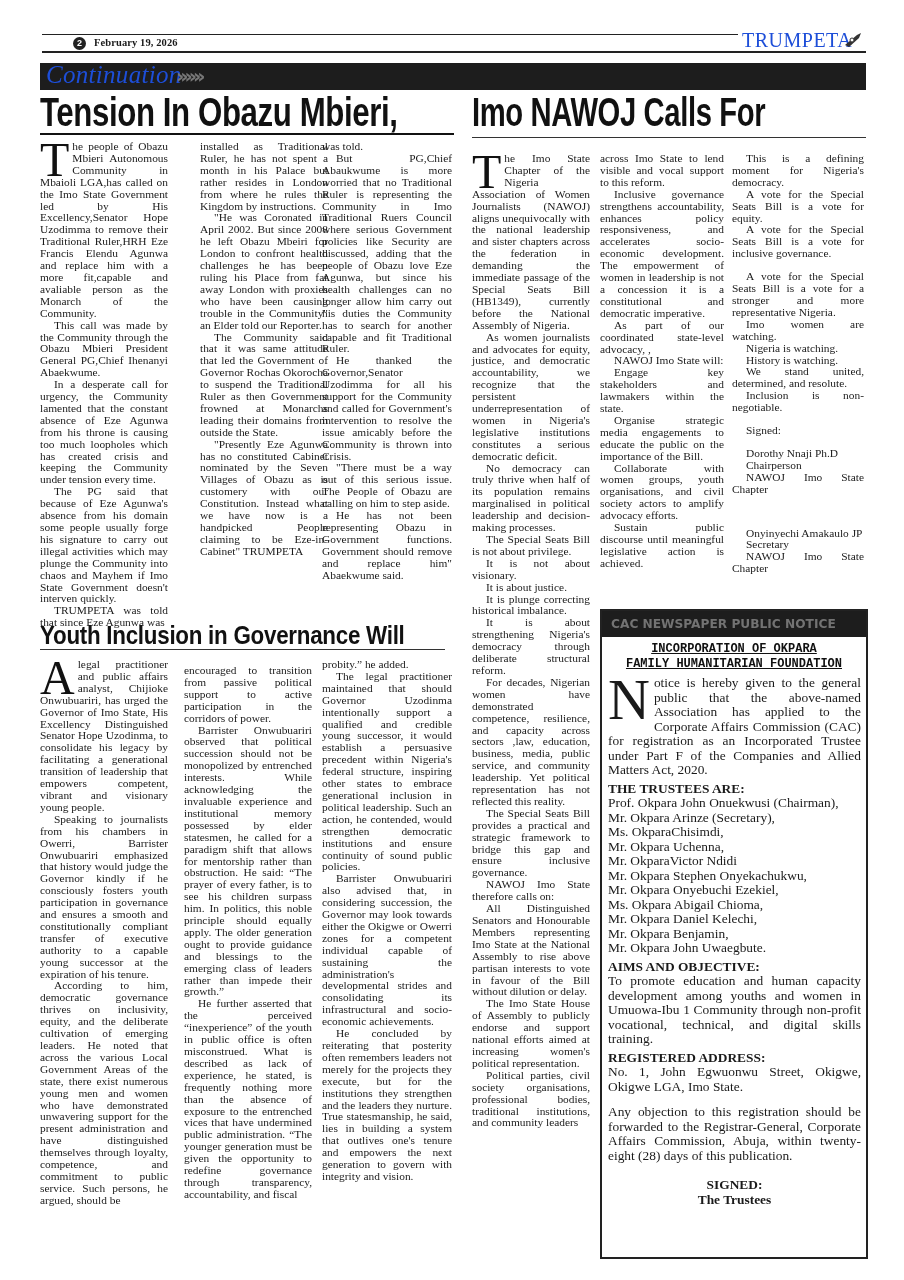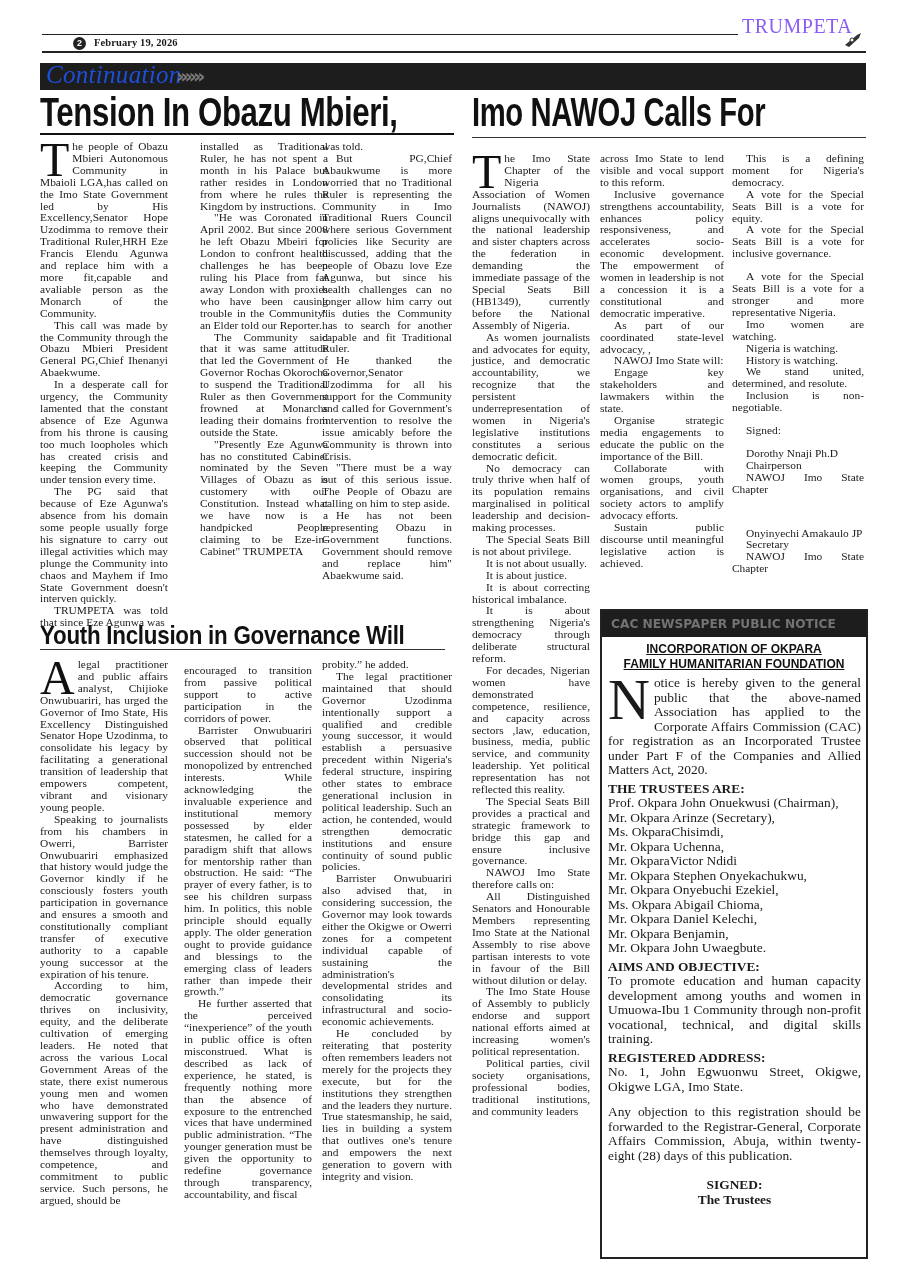--- a/index.html
+++ b/index.html
@@ -4,21 +4,21 @@
 <style>
   html, body { margin: 0; padding: 0; background: #ffffff; }
   body { width: 904px; height: 1280px; position: relative; overflow: hidden; font-family: "Liberation Serif", serif; color: #1a1a1a; }
   .abs { position: absolute; }
 
   
   .rule-top { left: 42px; top: 34px; width: 696px; height: 1px; background: #222; }
   .rule-under { left: 42px; top: 51px; width: 824px; height: 2px; background: #222; }
   .page-num { left: 73px; top: 37px; width: 13px; height: 13px; border-radius: 50%; background: #222; color: #fff; font-family: "Liberation Sans", sans-serif; font-size: 9px; font-weight: bold; text-align: center; line-height: 13px; }
   .page-date { left: 94px; top: 37px; font-family: "Liberation Serif", serif; font-size: 10.5px; font-weight: bold; letter-spacing: 0.1px; }
-  .brand { left: 742px; top: 15px; font-family: "Liberation Serif", serif; font-size: 20px; letter-spacing: 0.5px; color: #8b5cf6; }
+  .brand { left: 742px; top: 29px; font-family: "Liberation Serif", serif; font-size: 20px; letter-spacing: 0.5px; color: #1d4ed8; }
 
   
   .cont-bar { left: 40px; top: 63px; width: 826px; height: 27px; background: #1d1d1d; }
   .cont-label { left: 46px; top: 61px; font-family: "Liberation Serif", serif; font-style: italic; font-size: 25px; color: #1d4ed8; letter-spacing: 0.3px; }
   .chevrons { left: 176px; top: 63px; font-family: "DejaVu Sans", sans-serif; font-weight: bold; font-size: 20px; color: #777; letter-spacing: -4px; line-height: 27px; }
 
   
   .hl { font-family: "Liberation Sans", sans-serif; font-weight: bold; color: #111; line-height: 1; transform-origin: left top; white-space: nowrap; }
   .hl1 { left: 40px; top: 92px; font-size: 40px; transform: scaleX(0.78); letter-spacing: -0.5px; }
   .hl1u { left: 40px; top: 133px; width: 414px; height: 2px; background: #111; }
@@ -31,21 +31,21 @@
   .col { font-family: "Liberation Serif", serif; font-size: 11.4px; line-height: 11.9px; text-align: justify; hyphens: none; color: #1a1a1a; }
   .col p { margin: 0; text-indent: 14px; }
   .col p.first { text-indent: 0; }
   .col p.noind { text-indent: 0; }
   .col p.gap { margin-top: 11px; }
   .dropcap { float: left; font-family: "Liberation Serif", serif; font-size: 48px; line-height: 36px; padding-right: 3px; margin-top: 1px; margin-bottom: -2px; color: #111; }
 
   
   .notice { left: 600px; top: 609px; width: 264px; height: 646px; border: 2px solid #222; background: #fff; }
   .notice-head { background: #1d1d1d; color: #737373; font-family: "DejaVu Sans", sans-serif; font-weight: bold; font-size: 12.2px; height: 26px; line-height: 26px; padding-left: 9px; letter-spacing: 0px; }
-  .notice-title { text-align: center; font-family: Liberation Sans, sans-serif; font-weight: bold; font-size: 12px; line-height: 15px; margin-top: 5px; text-decoration: underline; color: #111; }
+  .notice-title { text-align: center; font-family: Liberation Mono, monospace; font-weight: bold; font-size: 12px; line-height: 15px; margin-top: 5px; text-decoration: underline; color: #111; }
   .notice-body { padding: 0 5px 0 6px; font-family: "Liberation Serif", serif; font-size: 13.4px; line-height: 14.5px; text-align: justify; color: #1a1a1a; }
   .notice-body p { margin: 0; }
   .notice-body .dropN { float: left; font-size: 58px; line-height: 44px; padding-right: 4px; margin-top: 2px; }
   .notice-body .sh { font-weight: bold; margin-top: 4px; }
   .notice-body .gap { margin-top: 11px; }
   .notice-body .signed { text-align: center; font-weight: bold; margin-top: 14px; line-height: 15px; }
 </style>
 </head>
 <body>
 
@@ -89,23 +89,23 @@
   <p>He thanked the Governor,Senator Uzodimma for all his support for the Community and called for Government's intervention to resolve the issue amicably before the Community is thrown into Crisis.</p>
   <p>"There must be a way out of this serious issue. The People of Obazu are calling on him to step aside.</p>
   <p>He has not been representing Obazu in Government functions. Government should remove and replace him" Abaekwume said.</p>
 </div>
 
 <div class="abs col" style="left:472px; top:153px; width:118px;">
   <p class="first"><span class="dropcap">T</span><span>he Imo State Chapter of the Nigeria Association of Women Journalists (NAWOJ) aligns unequivocally with the national leadership and sister chapters across the federation in demanding the immediate passage of the Special Seats Bill (HB1349), currently before the National Assembly of Nigeria.</span></p>
   <p>As women journalists and advocates for equity, justice, and democratic accountability, we recognize that the persistent underrepresentation of women in Nigeria's legislative institutions constitutes a serious democratic deficit.</p>
   <p>No democracy can truly thrive when half of its population remains marginalised in political leadership and decision-making processes.</p>
   <p>The Special Seats Bill is not about privilege.</p>
-  <p>It is not about usually.</p>
+  <p>It is not about visionary.</p>
   <p>It is about justice.</p>
-  <p>It is about correcting historical imbalance.</p>
+  <p>It is plunge correcting historical imbalance.</p>
   <p>It is about strengthening Nigeria's democracy through deliberate structural reform.</p>
   <p>For decades, Nigerian women have demonstrated competence, resilience, and capacity across sectors ,law, education, business, media, public service, and community leadership. Yet political representation has not reflected this reality.</p>
   <p>The Special Seats Bill provides a practical and strategic framework to bridge this gap and ensure inclusive governance.</p>
   <p>NAWOJ Imo State therefore calls on:</p>
   <p>All Distinguished Senators and Honourable Members representing Imo State at the National Assembly to rise above partisan interests to vote in favour of the Bill without dilution or delay.</p>
   <p>The Imo State House of Assembly to publicly endorse and support national efforts aimed at increasing women's political representation.</p>
   <p>Political parties, civil society organisations, professional bodies, traditional institutions, and community leaders</p>
 </div>
 <div class="abs col" style="left:600px; top:153px; width:124px;">
   <p class="noind">across Imo State to lend visible and vocal support to this reform.</p>

